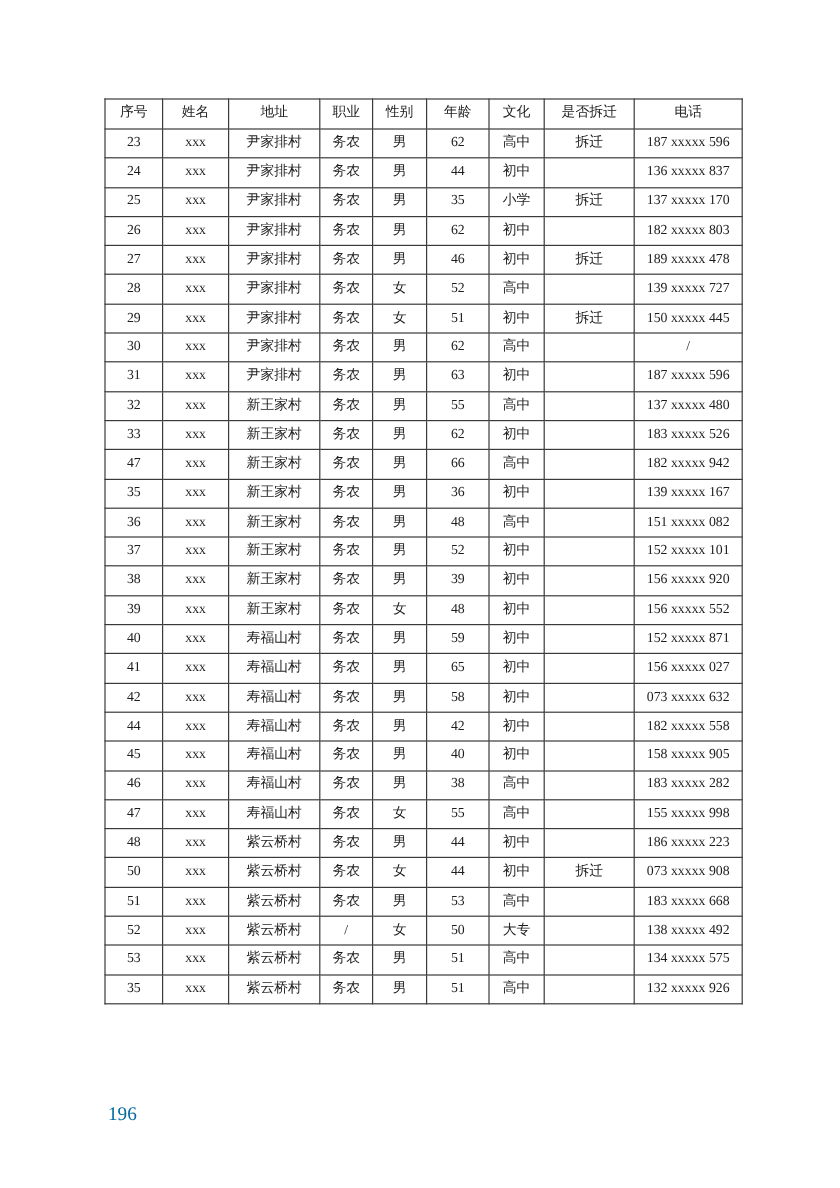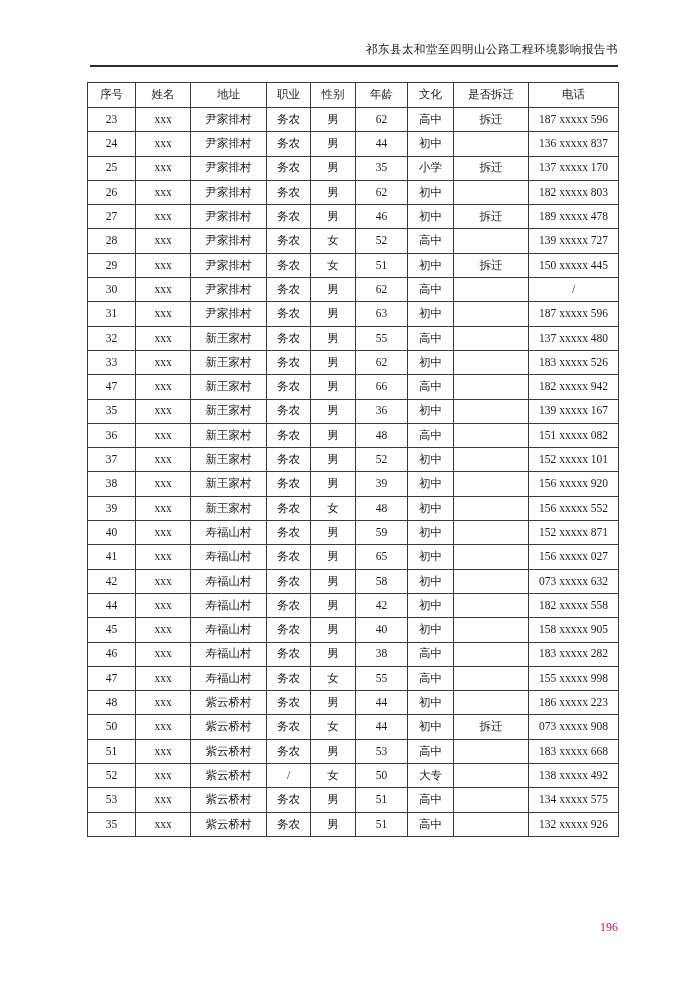--- a/index.html
+++ b/index.html
@@ -52,31 +52,30 @@
     color: #1c1c1c;
   }
   .survey-table thead th {
     height: 24px;
   }
   .page-number {
     position: absolute;
     left: 90px;
     top: 920px;
     width: 528px;
-    text-align: right;
-    font-size: 12px;
-    color: #be185d;
+    text-align: left;
+    font-size: 16px;
+    color: #0369a1;
   }
 </style>
 </head>
 <body>
 
 <div class="page">
 
-  <div class="page-header">祁东县太和堂至四明山公路工程环境影响报告书</div>
 
   <table class="survey-table">
     <colgroup>
         <col style="width: 48px;">
         <col style="width: 55px;">
         <col style="width: 76px;">
         <col style="width: 44px;">
         <col style="width: 45px;">
         <col style="width: 52px;">
         <col style="width: 46px;">

